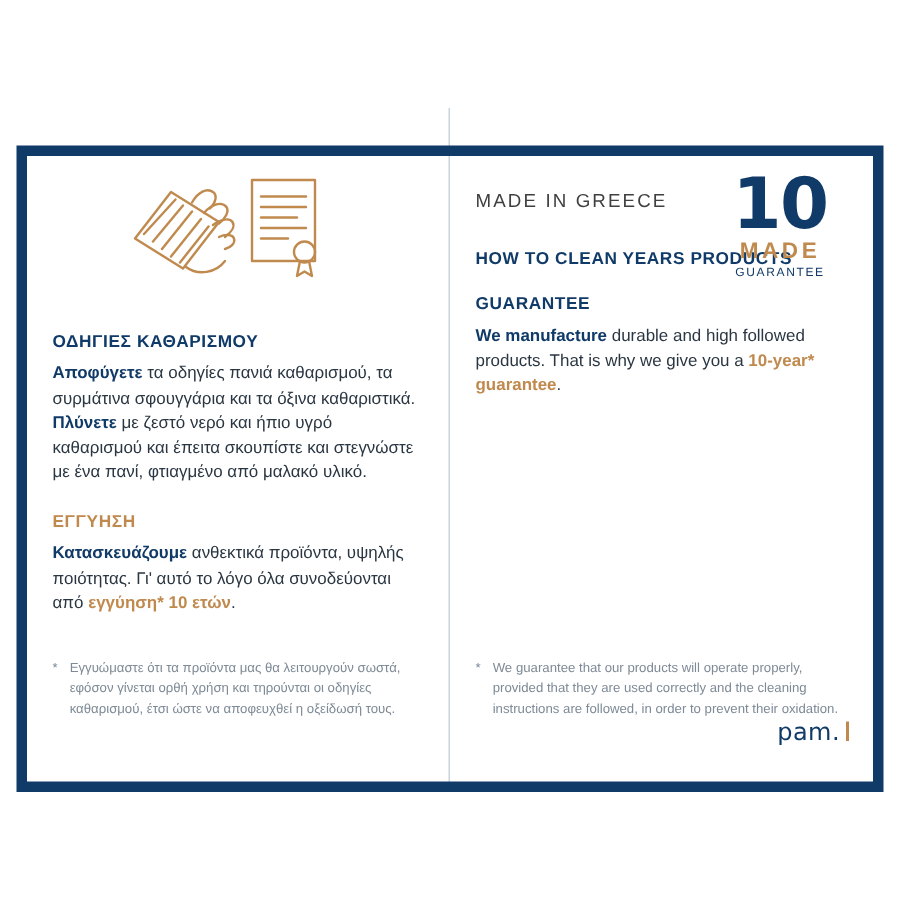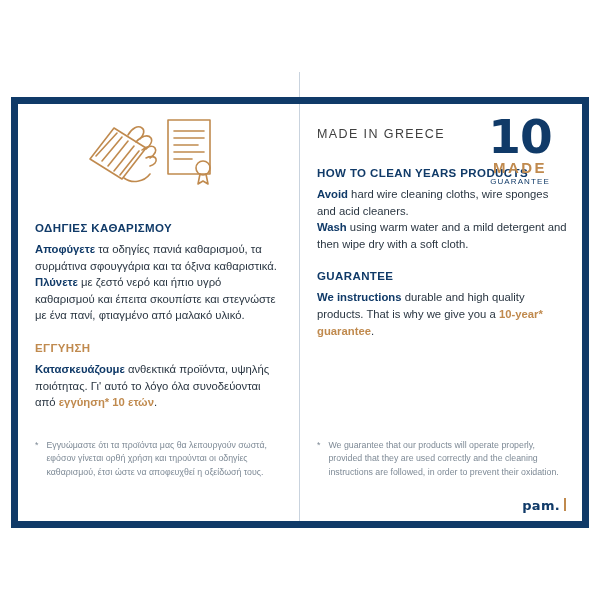--- a/index.html
+++ b/index.html
@@ -137,24 +137,24 @@
     line-height: 13.4px;
     color: #7e8a96;
   }
   .foot .star { margin-right: 8px; }
   .foot-right { right: 14px; }
 
   
   .logo {
     position: absolute;
     right: 16px;
-    bottom: 8px;
+    bottom: 24px;
     font-family: "DejaVu Sans", sans-serif;
-    font-size: 13px;
-    font-weight: bold;
+    font-size: 16px;
+    font-weight: normal;
     color: #103a68;
     letter-spacing: 0.3px;
   }
   .logo .bar {
     display: inline-block;
     width: 2px;
     height: 13px;
     background: #c08a4e;
     margin-left: 4px;
     vertical-align: -1px;
@@ -232,30 +232,26 @@
 
       <div class="badge">
         <div class="num">10</div>
         <div class="yrs">MADE</div>
         <div class="grt">GUARANTEE</div>
       </div>
 
       <div class="right-block">
         <div class="sec">
           <div class="sec-title">HOW TO CLEAN YEARS PRODUCTS</div>
-          <div class="body">
-            <b>Avoid</b><span> hard wire cleaning cloths, wire sponges and acid cleaners.</span><br>
-            <b>Wash</b><span> using warm water and a mild detergent and then wipe dry with a soft cloth.</span>
-          </div>
         </div>
 
         <div class="sec">
           <div class="sec-title">GUARANTEE</div>
           <div class="body">
-            <b>We instructions</b><span> durable and high quality products. That is why we give you a </span><span class="amber">10-year* guarantee</span><span>.</span>
+            <b>We manufacture</b><span> durable and high followed products. That is why we give you a </span><span class="amber">10-year* guarantee</span><span>.</span>
           </div>
         </div>
       </div>
 
       <div class="foot foot-right">
         <span class="star">*</span>
         <span>We guarantee that our products will operate properly, provided that they are used correctly and the cleaning instructions are followed, in order to prevent their oxidation.</span>
       </div>
 
       <div class="logo">

